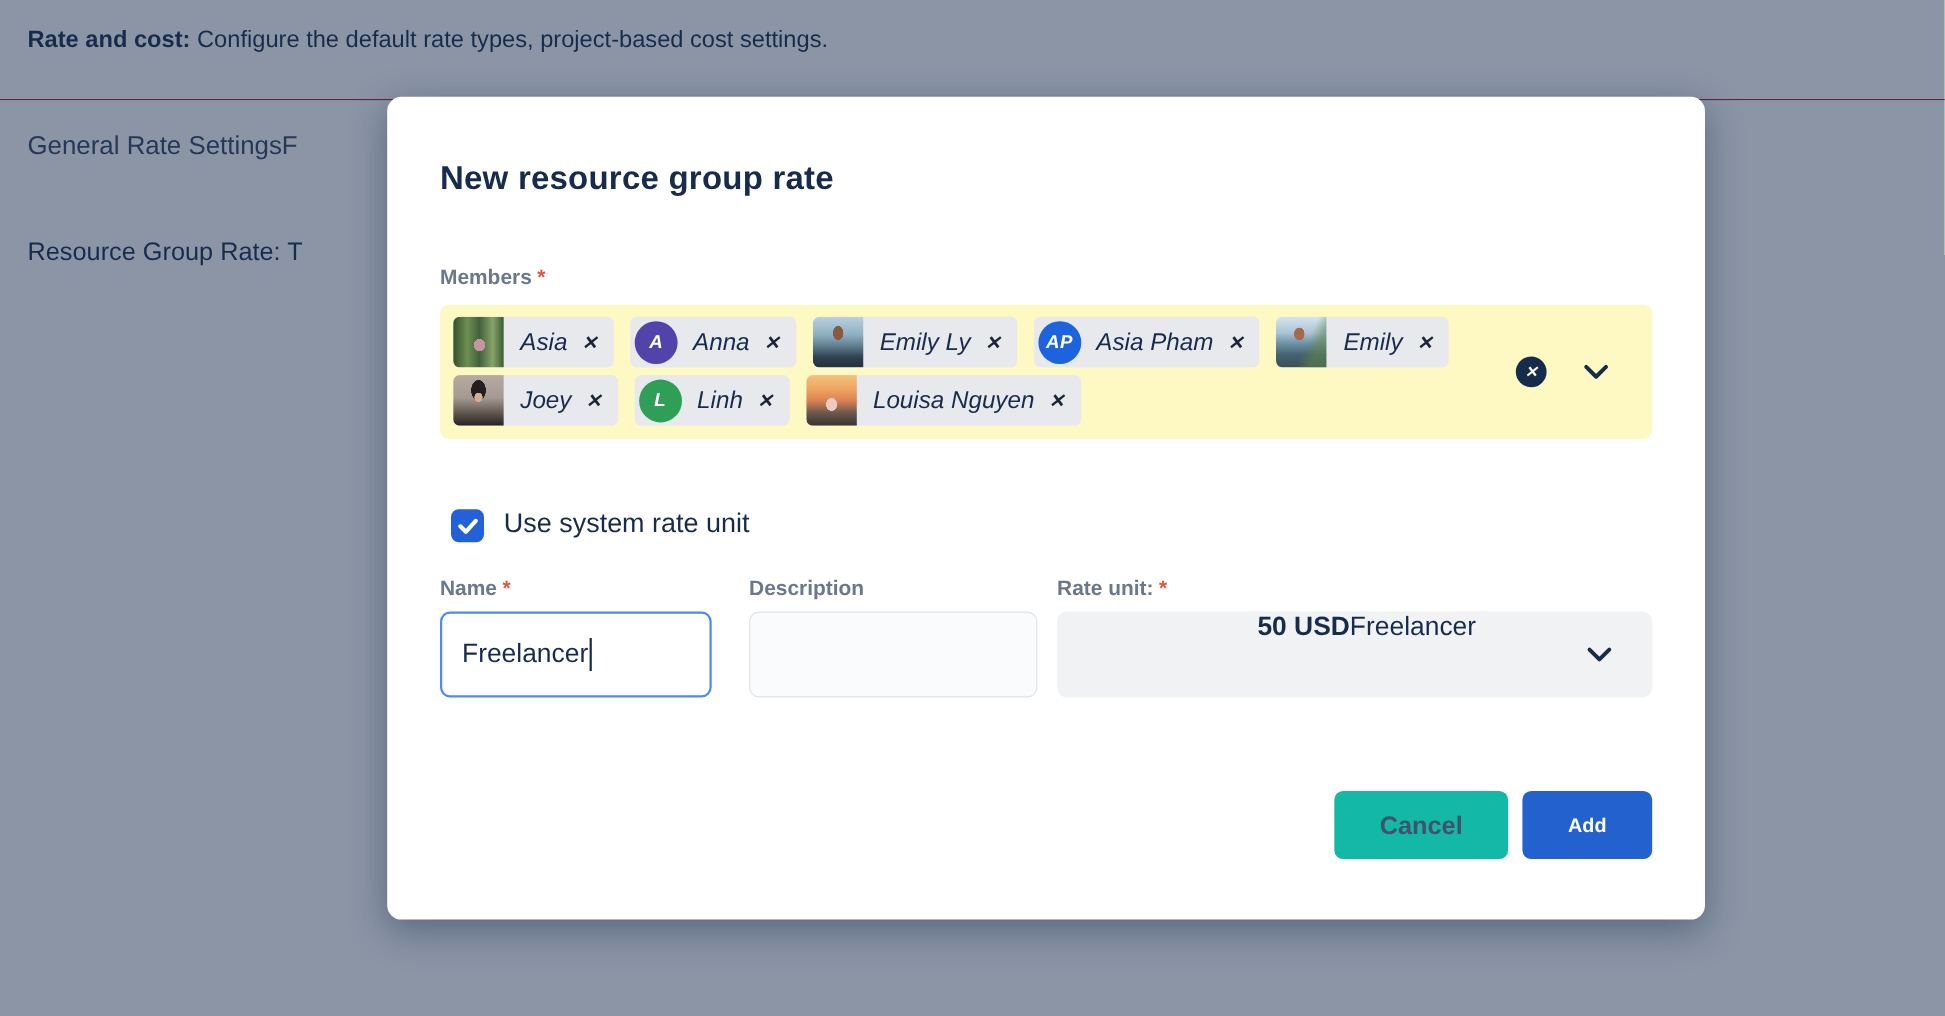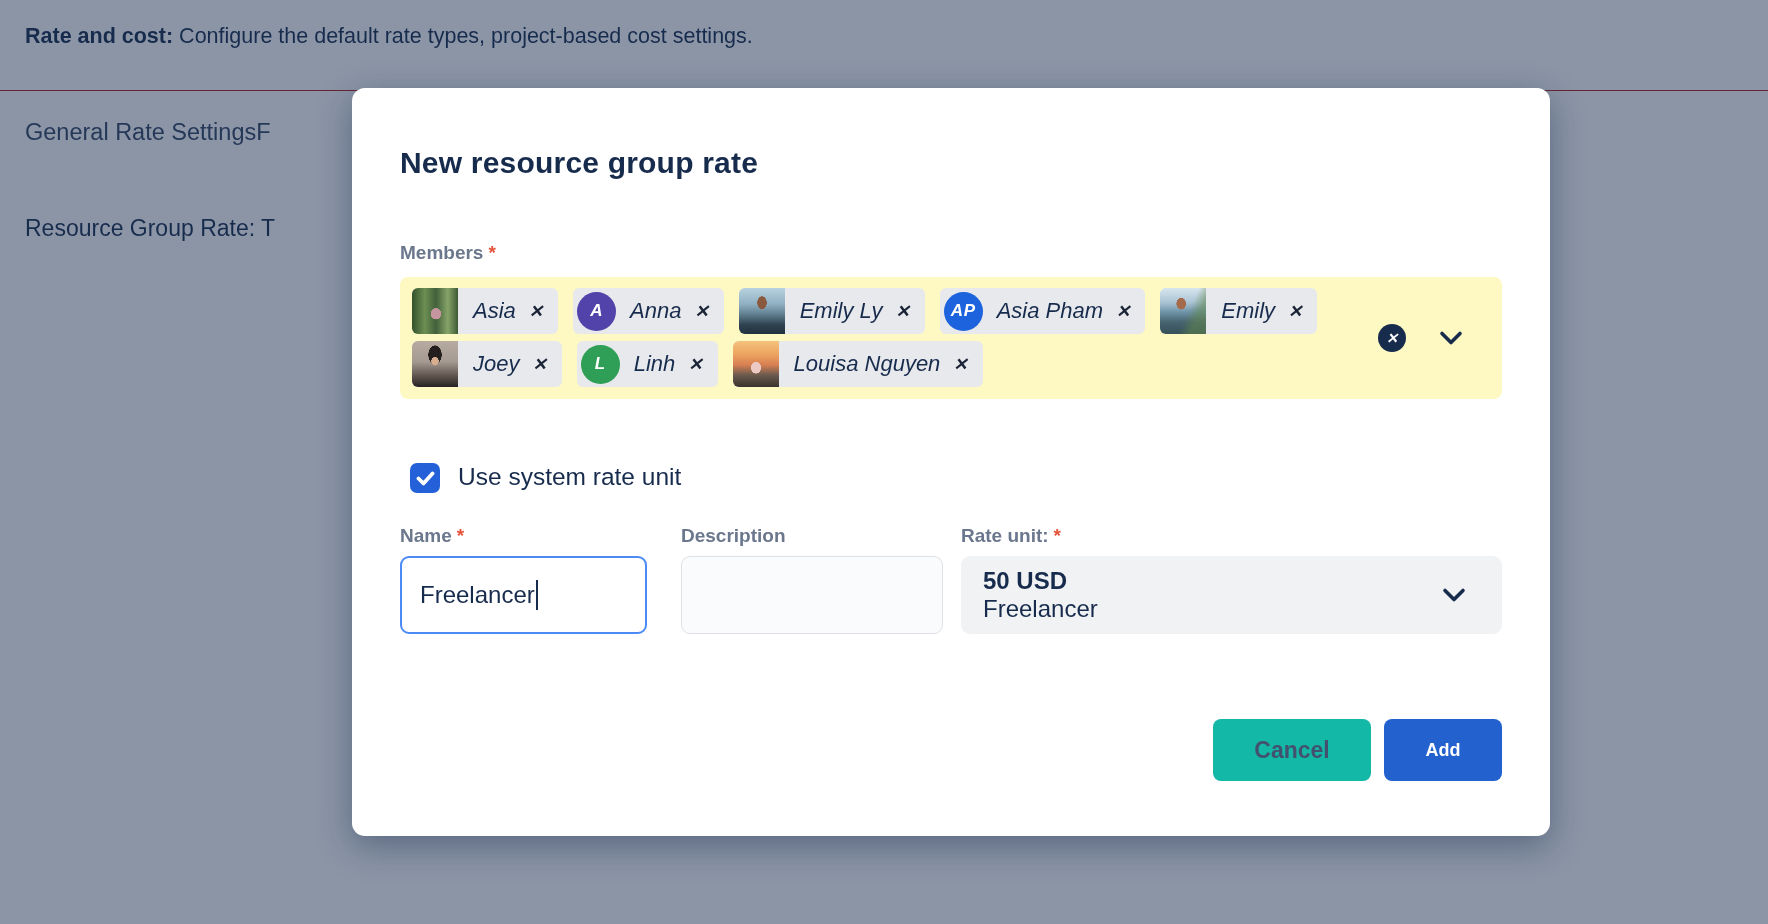--- a/index.html
+++ b/index.html
@@ -128,21 +128,21 @@
     margin-left:1px; animation:blink 1.1s steps(1) infinite;
   }
   @keyframes blink { 50% { opacity:0; } }
   .input-desc {
     width:262px; height:78px; margin-left:34px;
     background:#FAFBFC; border:1.5px solid #DFE1E6; border-radius:9px;
   }
   .select-rate {
     width:541px; height:78px; margin-left:18px; position:relative;
     background:#F1F2F4; border-radius:9px;
-    display:flex; flex-direction:column; justify-content:center;
+    display:flex; flex-direction:row; justify-content:center;
     padding-left:22px; cursor:pointer;
   }
   .rate-primary { font-size:24px; font-weight:700; color:#172B4D; line-height:28px; }
   .rate-secondary { font-size:24px; color:#172B4D; line-height:28px; }
   .select-rate .dd-chevron { right:36px; }
 
   .buttons-row { margin-top:85px; display:flex; justify-content:flex-end; align-items:center; gap:13px; }
   .btn { height:62px; border:none; border-radius:8px; cursor:pointer; font-family:inherit; }
   .btn-cancel { width:158px; background:#14b8a6; color:#42526E; font-size:23px; font-weight:700; }
   .btn-add { width:118px; background:#2361CE; color:#ffffff; font-size:18px; font-weight:700; }

